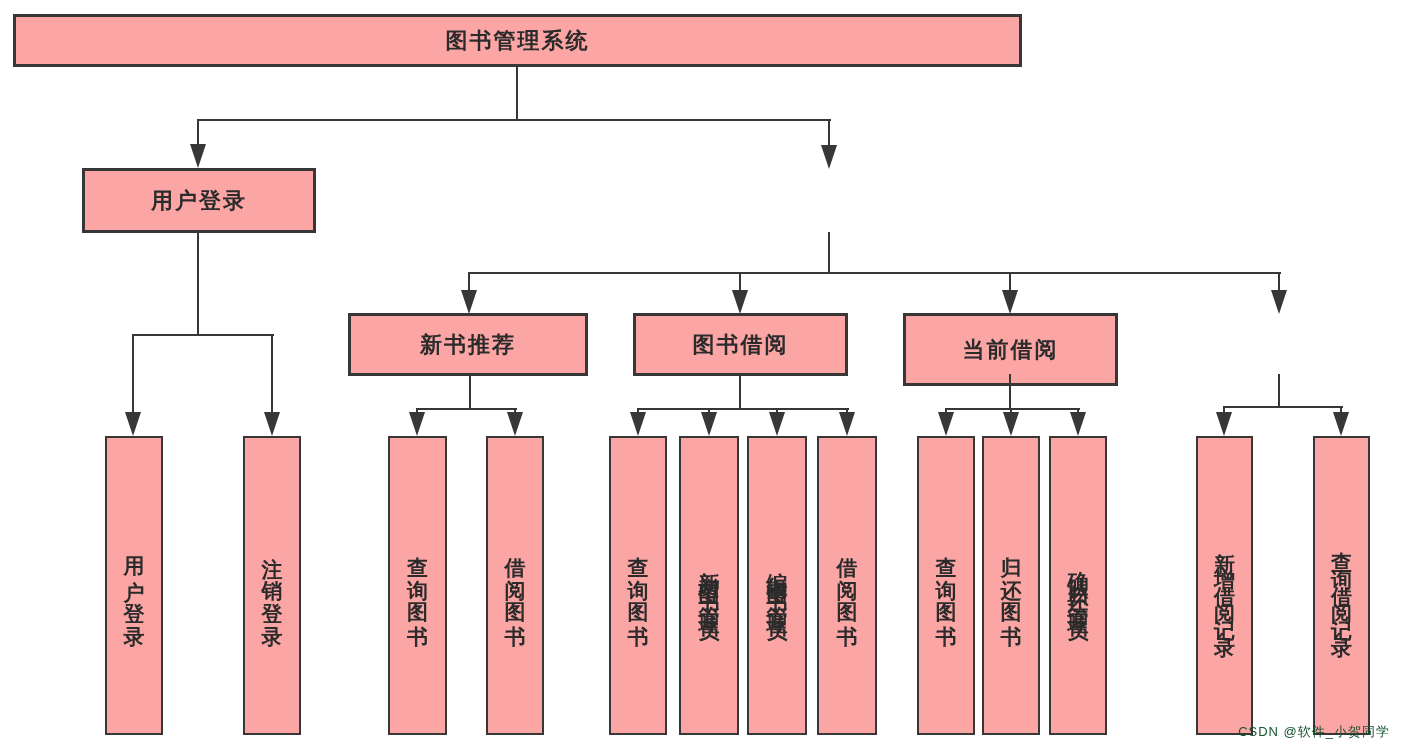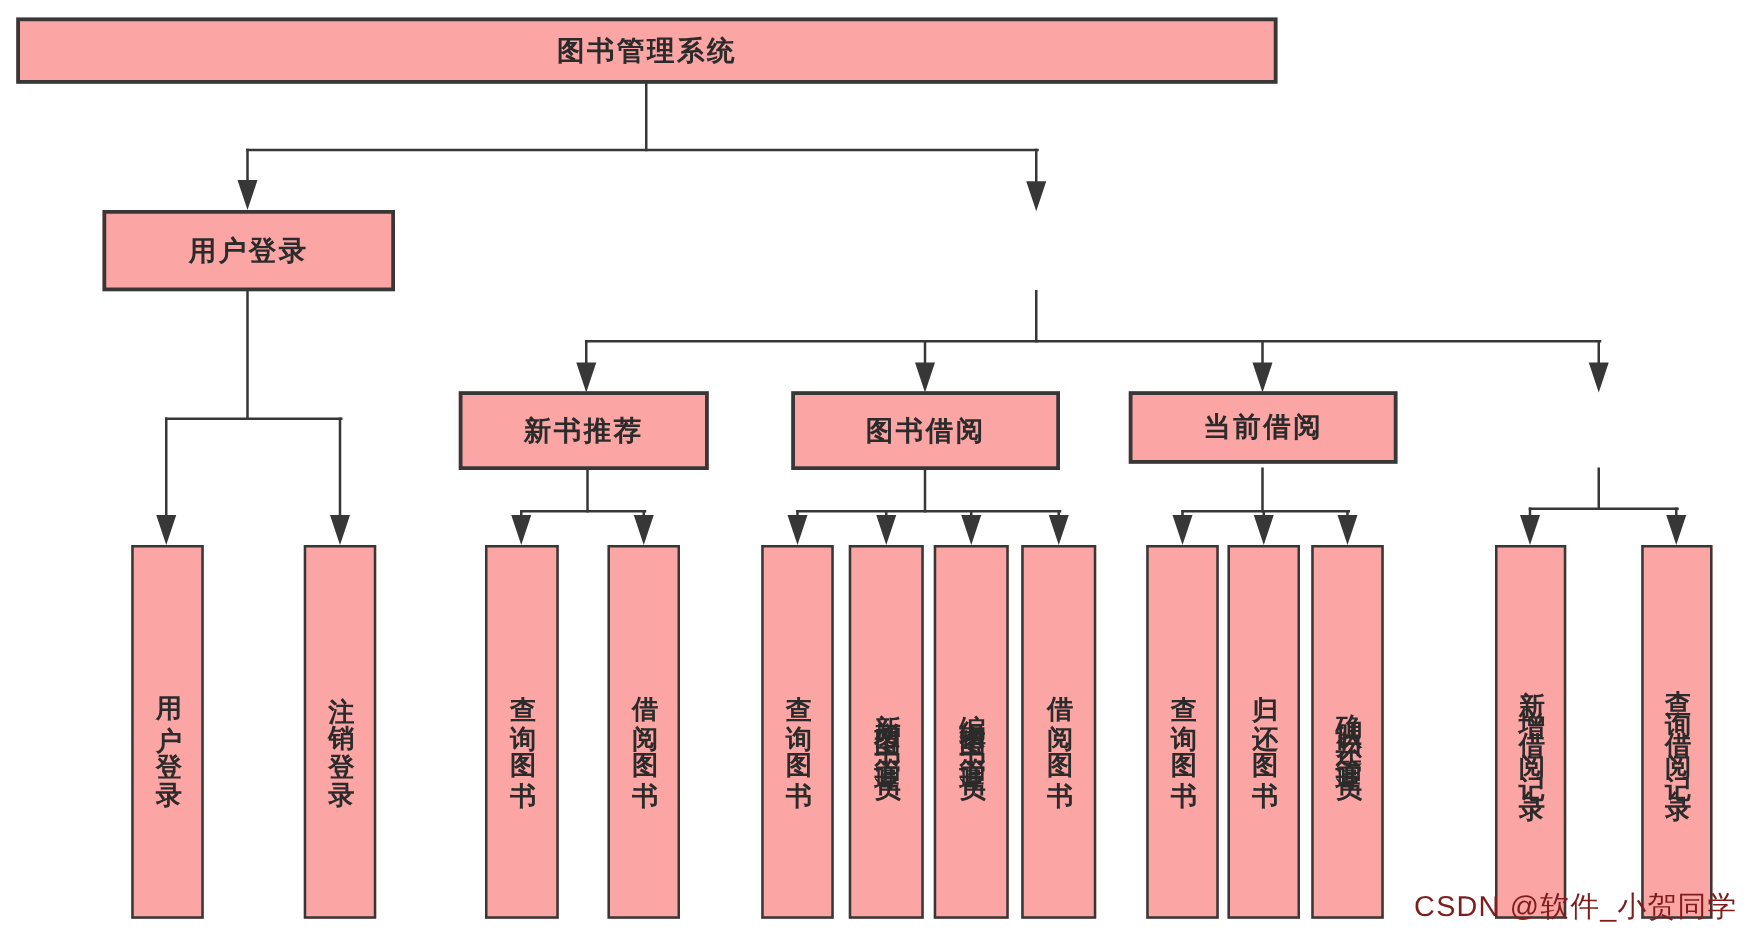--- a/index.html
+++ b/index.html
@@ -21,44 +21,44 @@
   .sp-sm{letter-spacing:7px;}
   .vl,.hl{position:absolute;background:#373737;}
   .vl{width:2px;}
   .hl{height:2px;}
   .arr{
     position:absolute;width:0;height:0;
     border-left:8px solid transparent;border-right:8px solid transparent;
     border-top:24px solid #373737;
   }
   .watermark{
-    position:absolute;right:15px;bottom:6px;font-size:23px;color:#7f1d1d;
+    position:absolute;right:15px;bottom:6px;font-size:13px;color:#14532d;
     letter-spacing:1px;z-index:5;text-align:center;
   }
 </style>
 </head>
 <body>
 
 <div class="canvas">
 
   <div class="box h" style="left:13px;top:14px;width:1009px;height:53px;">
     <span>图书管理系统</span>
   </div>
 
   <div class="box h" style="left:82px;top:168px;width:234px;height:65px;">
     <span>用户登录</span>
   </div>
 
-  <div class="box h" style="left:367px;top:313px;width:200px;height:63px;">
+  <div class="box h" style="left:348px;top:313px;width:240px;height:63px;">
     <span>新书推荐</span>
   </div>
   <div class="box h" style="left:633px;top:313px;width:215px;height:63px;">
     <span>图书借阅</span>
   </div>
-  <div class="box h" style="left:903px;top:313px;width:215px;height:58px;">
+  <div class="box h" style="left:903px;top:313px;width:215px;height:73px;">
     <span>当前借阅</span>
   </div>
 
   <div class="box v sp-lg" style="left:105px;top:436px;">
     <span>用户登录</span>
   </div>
   <div class="box v sp-lg" style="left:243px;top:436px;">
     <span>注销登录</span>
   </div>
   <div class="box v sp-lg" style="left:388px;top:436px;width:59px;">

